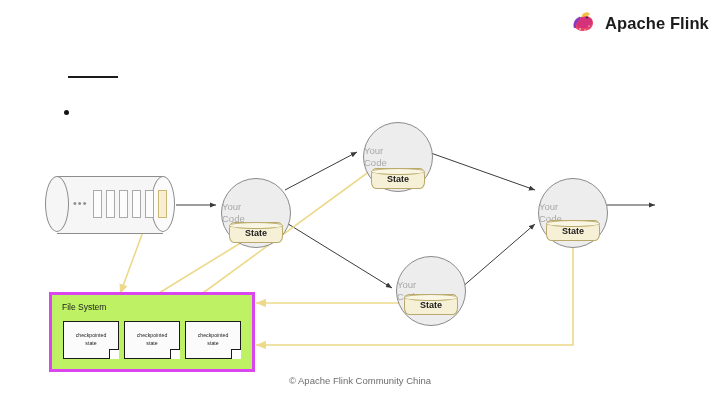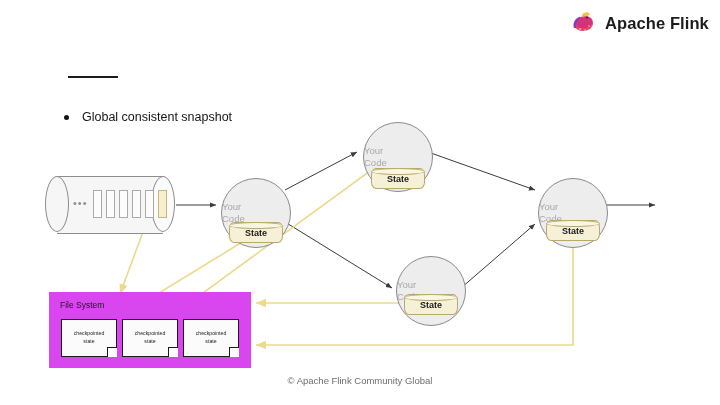--- a/index.html
+++ b/index.html
@@ -52,21 +52,21 @@
        background:#f6f6f6;border-top:1px solid #8d8d8d;border-bottom:1px solid #8d8d8d;}
   .source-cap{position:absolute;top:0;width:24px;height:56px;border:1px solid #8d8d8d;
        border-radius:50%;background:#f6f6f6;box-sizing:border-box;}
   .source-cap.left{left:0;}
   .source-cap.right{left:106px;background:#fbfbfb;}
   .source-dots{position:absolute;left:28px;top:24px;font-size:11px;color:#8e8e8e;letter-spacing:1px;line-height:6px;}
   .rec{position:absolute;top:14px;width:9px;height:28px;border:1px solid #a9a9a9;background:#fcfcfc;box-sizing:border-box;}
   .rec.hot{background:#f7efd0;border-color:#c9b778;}
 
   
-  .fs{position:absolute;left:49px;top:292px;width:200px;height:74px;border:1px solid #d946ef;background:#d946ef;}
+  .fs{position:absolute;left:49px;top:292px;width:200px;height:74px;border:3px solid #d946ef;background:#bef264;}
   .fs-title{position:absolute;left:10px;top:7px;font-size:8.5px;color:#1b1b1b;}
   .note{position:absolute;top:26px;width:56px;height:38px;background:#fbfbfb;
         border:1px solid #1a1a1a;box-sizing:border-box;
         display:flex;align-items:center;justify-content:center;text-align:center;}
   .note-txt{font-size:5.2px;color:#1d1d1d;line-height:1.5;padding:0 3px;}
   .note-fold{position:absolute;right:-1px;bottom:-1px;width:9px;height:9px;
         background:#fff;border-left:1px solid #1a1a1a;border-top:1px solid #1a1a1a;
         transform:rotate(0deg);}
 
   
@@ -95,21 +95,20 @@
         <circle cx="21" cy="18" r="0.8" fill="#ffd2e0" opacity=".8"></circle>
       </svg>
     </span>
     <span class="logo-text">Apache Flink</span>
   </div>
 
   <div class="title-rule"></div>
 
   <div class="bullet-row">
     <span class="bullet-dot"></span>
-    <span class="bullet-text">Global consistent snapshot</span>
   </div>
 
   <div class="diagram">
 
     <svg width="720" height="405">
       <defs>
         <marker id="ahB" markerWidth="7" markerHeight="7" refX="6.2" refY="2.6" orient="auto">
           <path d="M0,0 L6.2,2.6 L0,5.2 z" fill="#3b3b3b"></path>
         </marker>
         <marker id="ahY" markerWidth="7" markerHeight="7" refX="6.2" refY="2.6" orient="auto">
@@ -200,14 +199,14 @@
         <span class="note-txt">
           <span>checkpointed</span><br>
           <span>state</span>
         </span>
         <span class="note-fold"></span>
       </div>
     </div>
 
   </div>
 
-  <div class="footer">© Apache Flink Community Global</div>
+  <div class="footer">© Apache Flink Community China</div>
 </div>
 
 </body></html>

